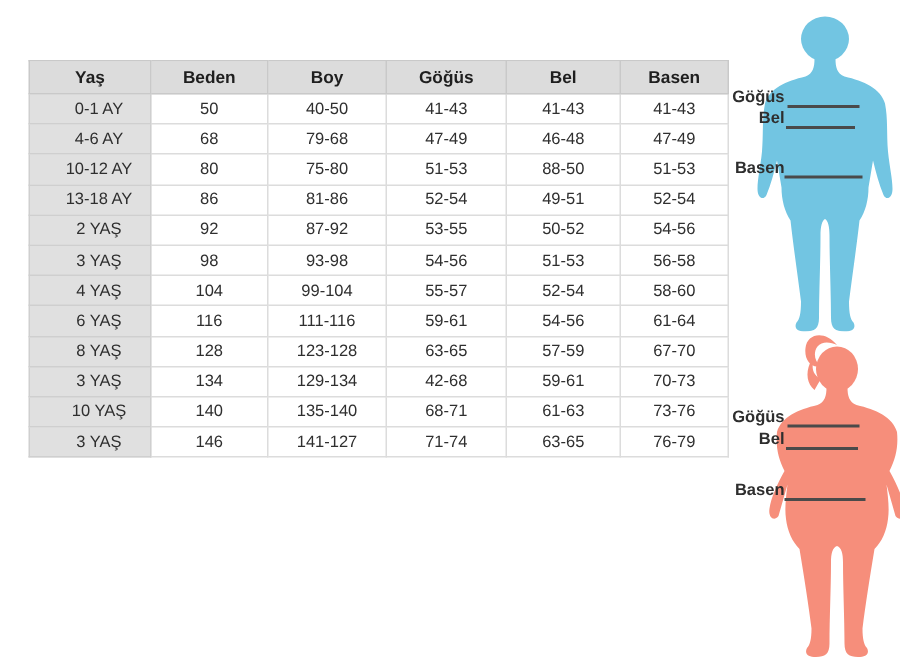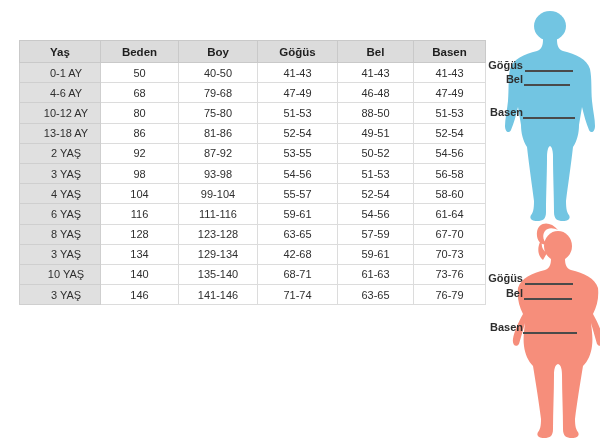--- a/index.html
+++ b/index.html
@@ -145,21 +145,21 @@
           <td class="rowhead">10 YAŞ</td>
           <td>140</td>
           <td>135-140</td>
           <td>68-71</td>
           <td>61-63</td>
           <td>73-76</td>
         </tr>
         <tr>
           <td class="rowhead">3 YAŞ</td>
           <td>146</td>
-          <td>141-146</td>
+          <td>141-127</td>
           <td>71-74</td>
           <td>63-65</td>
           <td>76-79</td>
         </tr>
       </tbody>
   </table>
 
   <svg class="figure-svg" style="left:504px; top:9px;" width="94" height="212" viewBox="0 0 94 212">
     <g fill="#72c5e2">
       <ellipse cx="46" cy="17" rx="16" ry="15"></ellipse>

